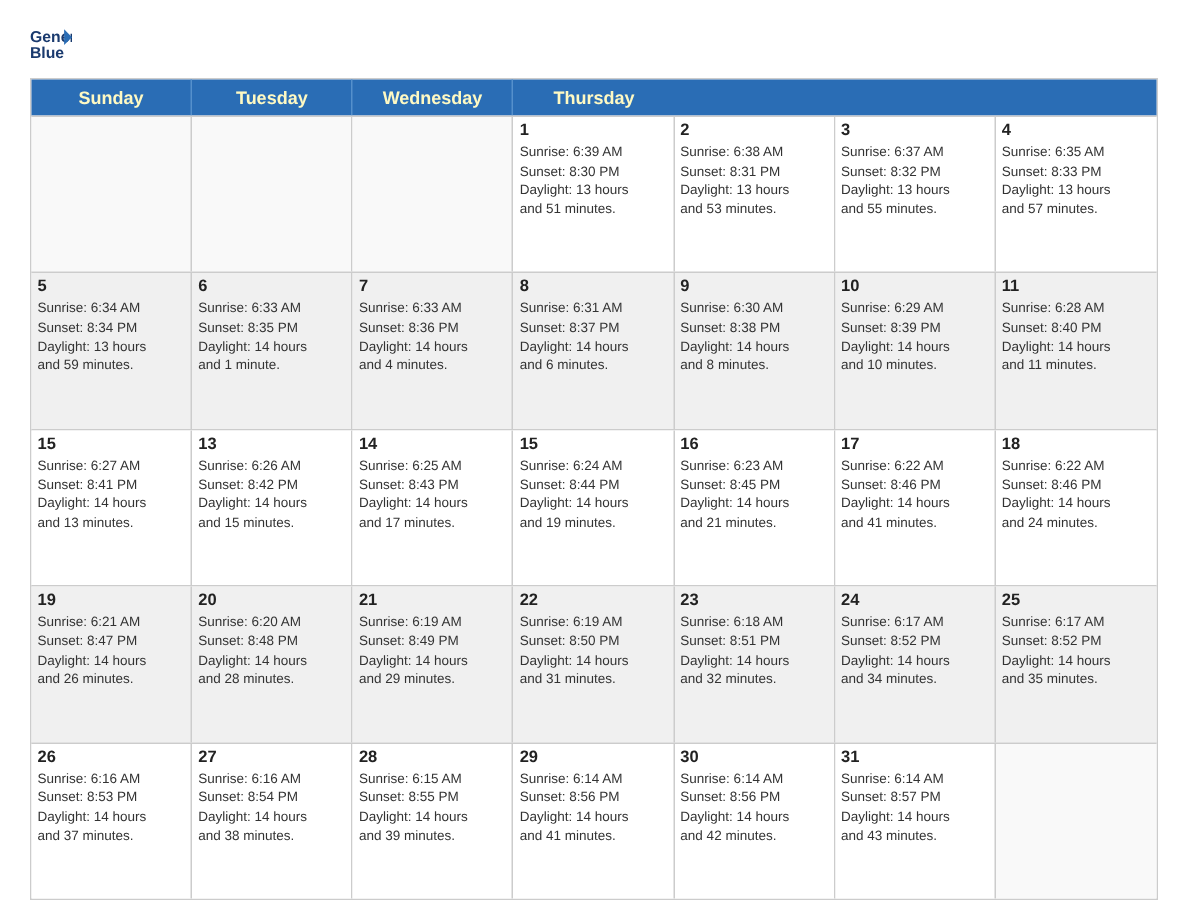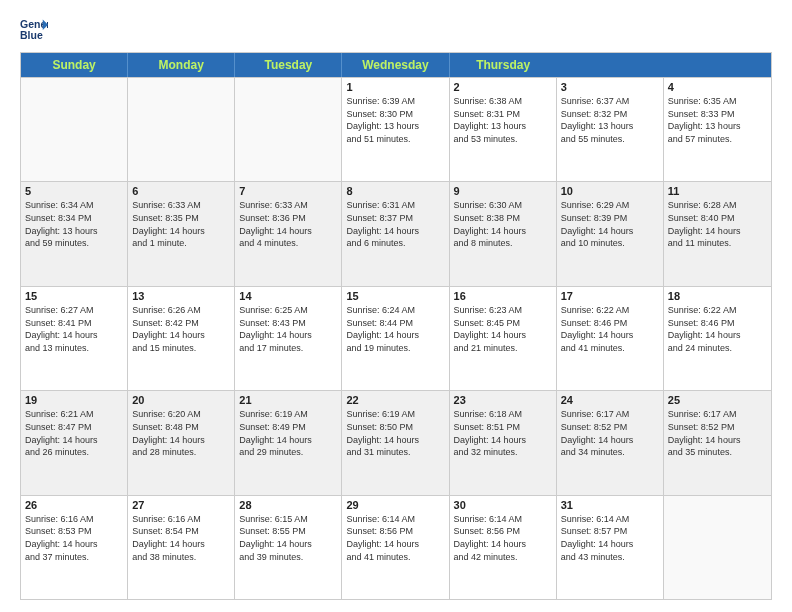--- a/index.html
+++ b/index.html
@@ -49,21 +49,21 @@
       display: flex;
       flex-direction: column;
       border: 1px solid #ccc;
     }
     .cal-header {
       display: grid;
       grid-template-columns: repeat(7, 1fr);
       background: #2a6db5;
     }
     .cal-header-cell {
-      color: #bef264;
+      color: #fef9c3;
       font-size: 12px;
       font-weight: bold;
       text-align: center;
       padding: 5px 2px;
       border-right: 1px solid #5590cc;
     }
     .cal-header-cell:last-child { border-right: none; }
     .cal-body {
       flex: 1;
       display: flex;
@@ -118,21 +118,20 @@
     </div>
     <div class="title-block">
       <div class="month-year"></div>
       <div class="location"></div>
     </div>
   </div>
 
   <div class="calendar">
     <div class="cal-header">
     <div class="cal-header-cell">Sunday</div>
-        <div class="cal-header-cell">Monday</div>
         <div class="cal-header-cell">Tuesday</div>
         <div class="cal-header-cell">Wednesday</div>
         <div class="cal-header-cell">Thursday</div>
       </div>
     <div class="cal-body">
     <div class="cal-row">
           <div class="cal-cell empty"></div>
           <div class="cal-cell empty"></div>
           <div class="cal-cell empty"></div>
           <div class="cal-cell">

